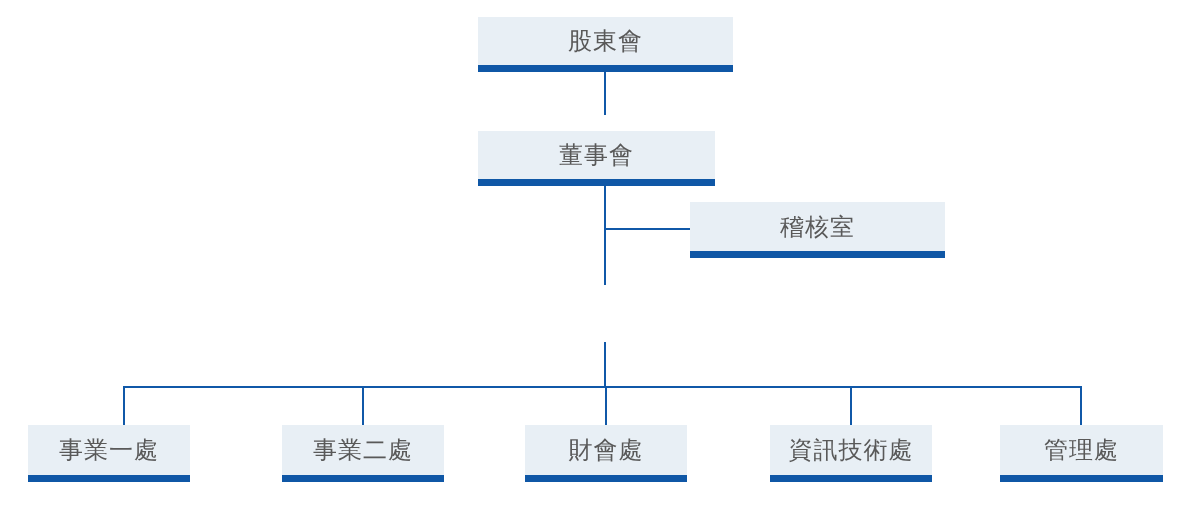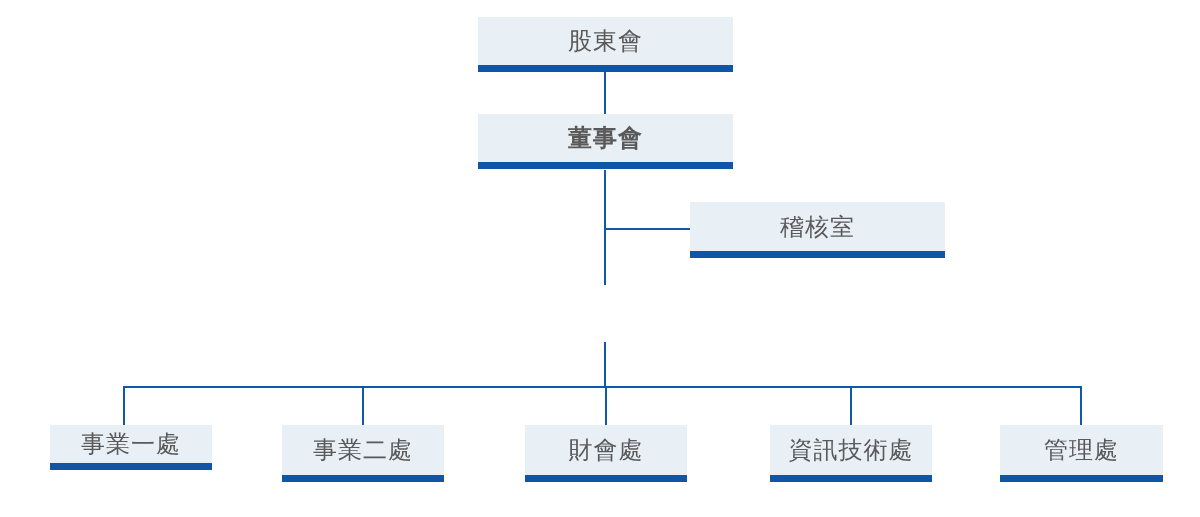--- a/index.html
+++ b/index.html
@@ -28,27 +28,27 @@
     letter-spacing: 1px;
     white-space: nowrap;
   }
   .line {
     position: absolute;
     background: #1058a8;
   }
   
   #n-shareholders { left: 478px; top: 17px;  width: 255px; height: 55px; }
   
-  #n-board        { left: 478px; top: 114px; width: 255px; height: 55px; font-weight: bold; }
+  #n-board        { left: 478px; top: 131px; width: 237px; height: 55px; }
   
   #n-audit        { left: 690px; top: 202px; width: 255px; height: 56px; }
   
   #n-gm           { left: 478px; top: 285px; width: 255px; height: 57px; }
   
-  #n-div1         { left: 50px;   top: 425px; width: 162px; height: 45px; font-family: Liberation Mono, monospace; }
+  #n-div1         { left: 28px;   top: 425px; width: 162px; height: 57px; font-family: Liberation Mono, monospace; }
   #n-div2         { left: 282px;  top: 425px; width: 162px; height: 57px; }
   #n-fin          { left: 525px;  top: 425px; width: 162px; height: 57px; }
   #n-it           { left: 770px;  top: 425px; width: 162px; height: 57px; }
   #n-admin        { left: 1000px; top: 425px; width: 163px; height: 57px; }
 
   
   #l-v1     { left: 604px;  top: 72px;  width: 2px;   height: 43px;  }
   #l-v2     { left: 604px;  top: 170px; width: 2px;   height: 115px; }
   #l-audit  { left: 605px;  top: 228px; width: 85px;  height: 2px;   }
   #l-v3     { left: 604px;  top: 342px; width: 2px;   height: 45px;  }

